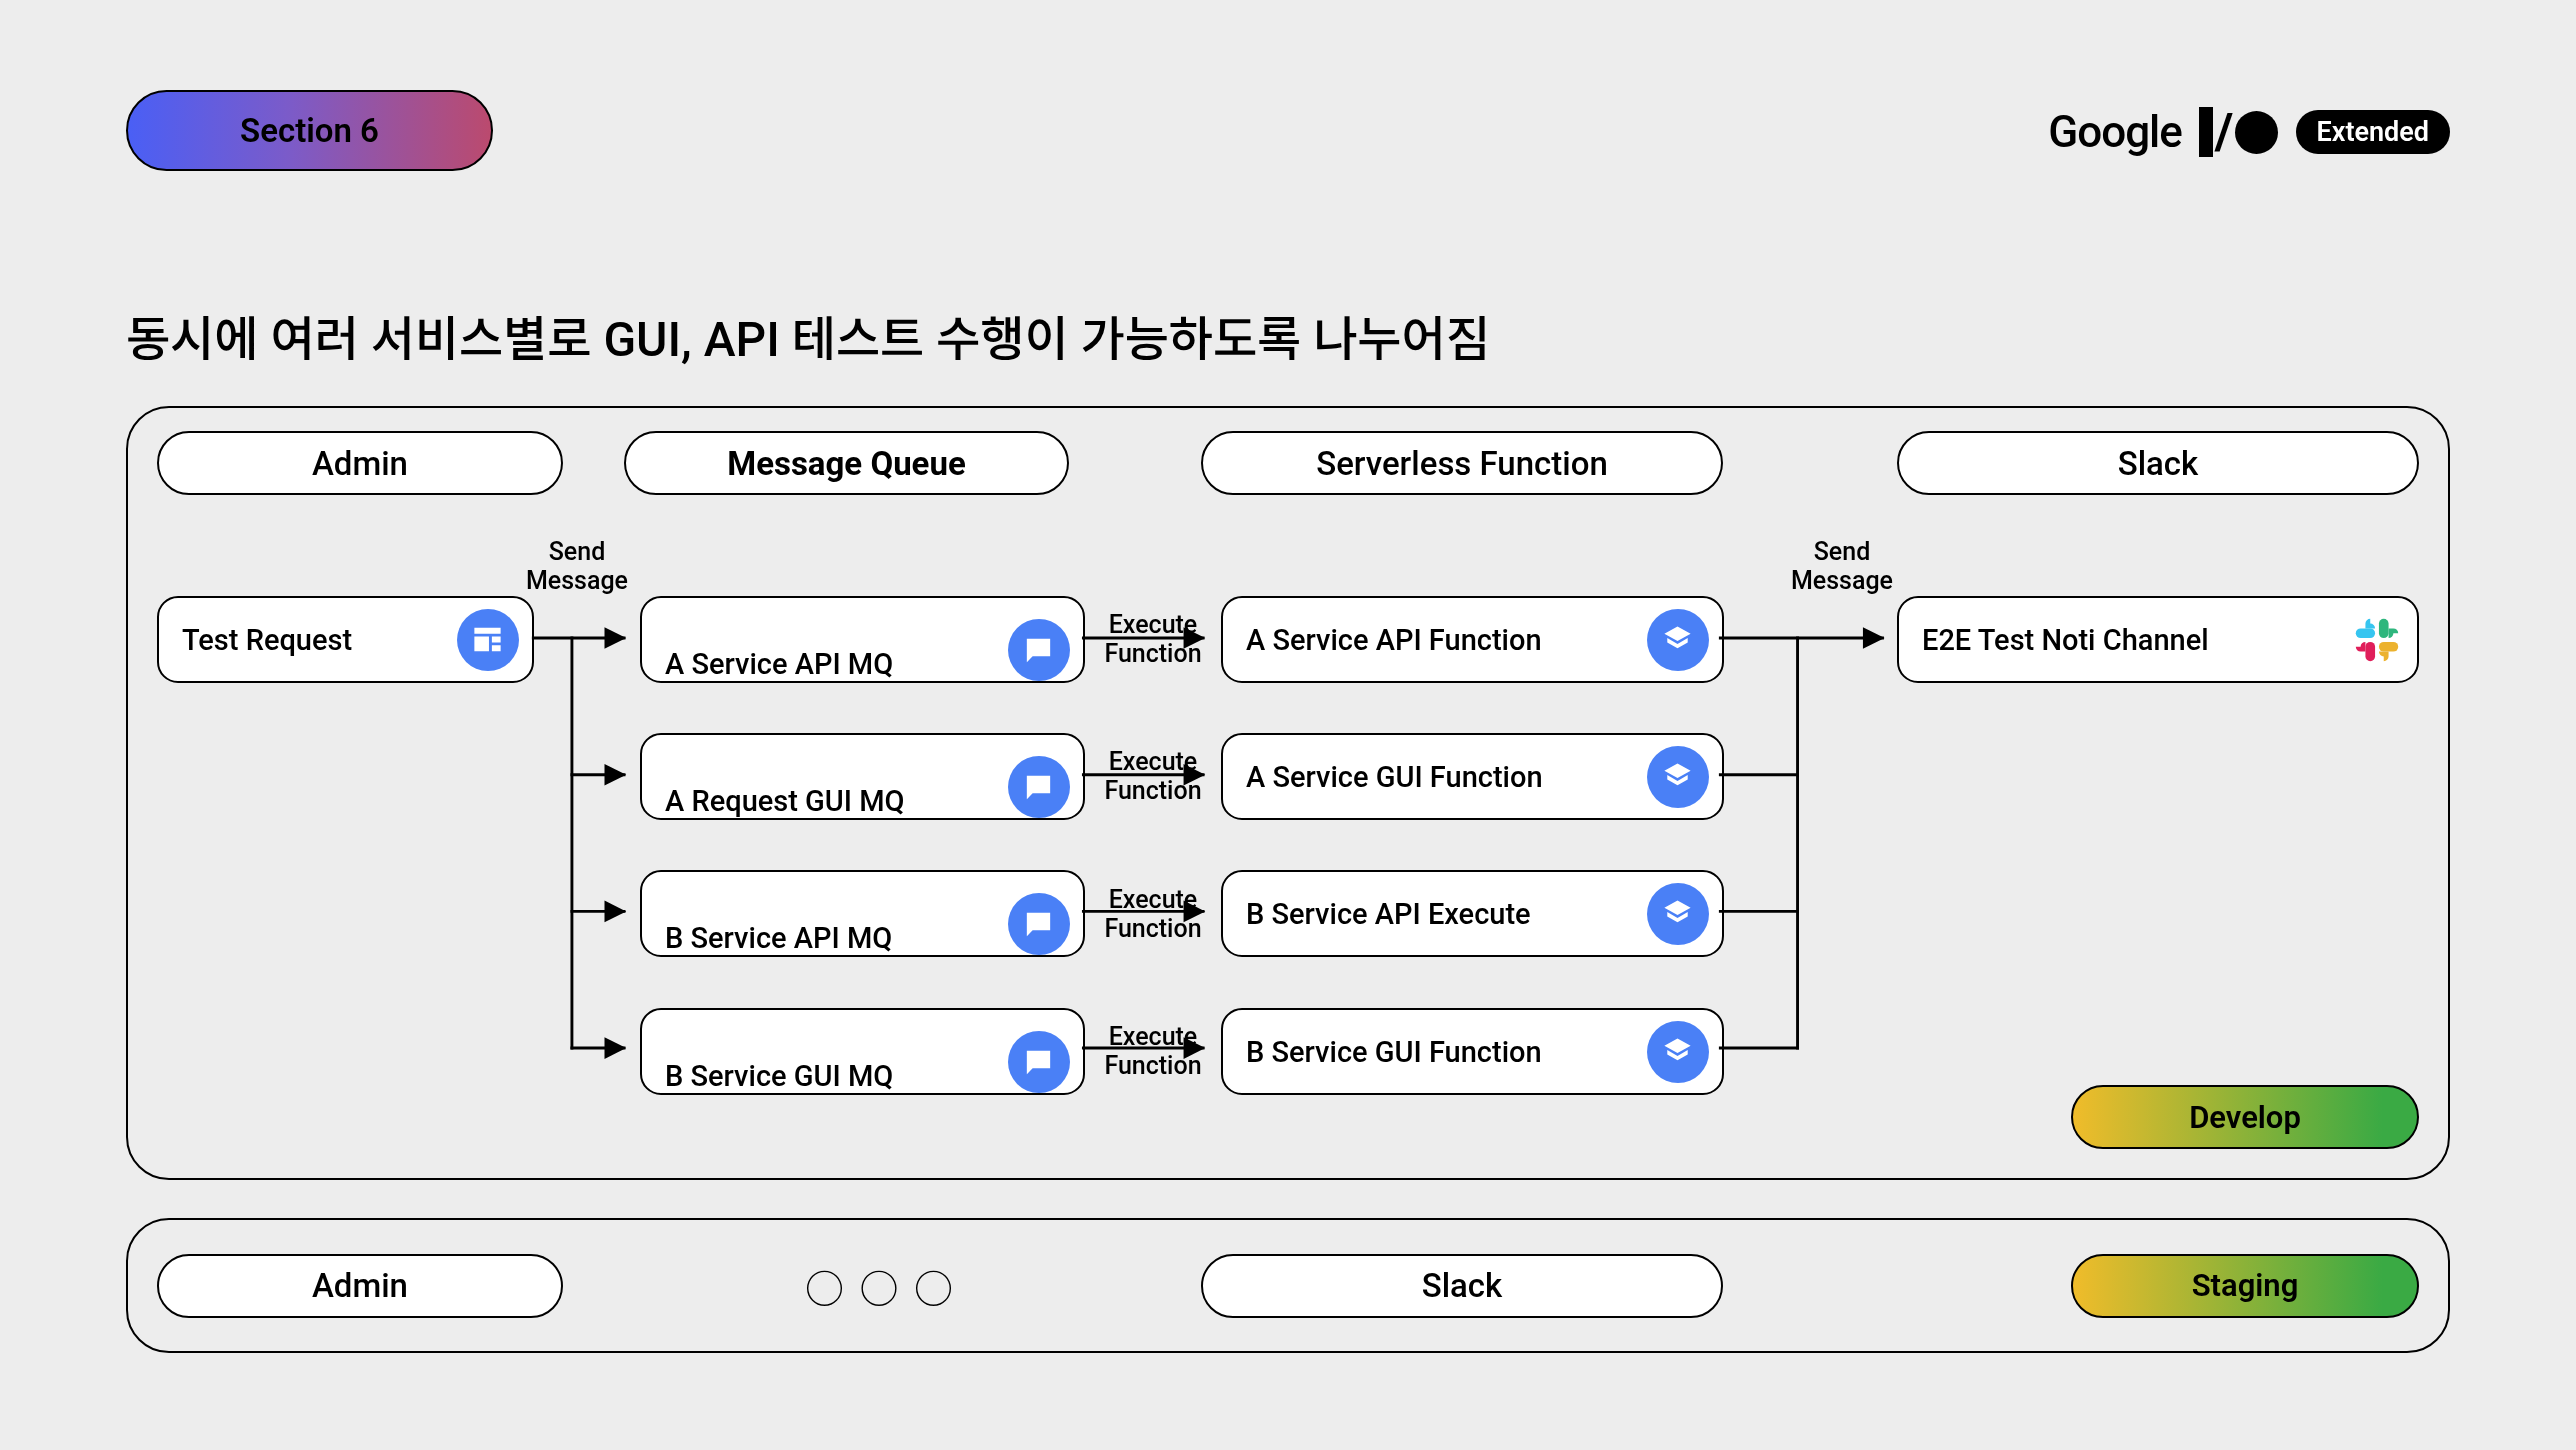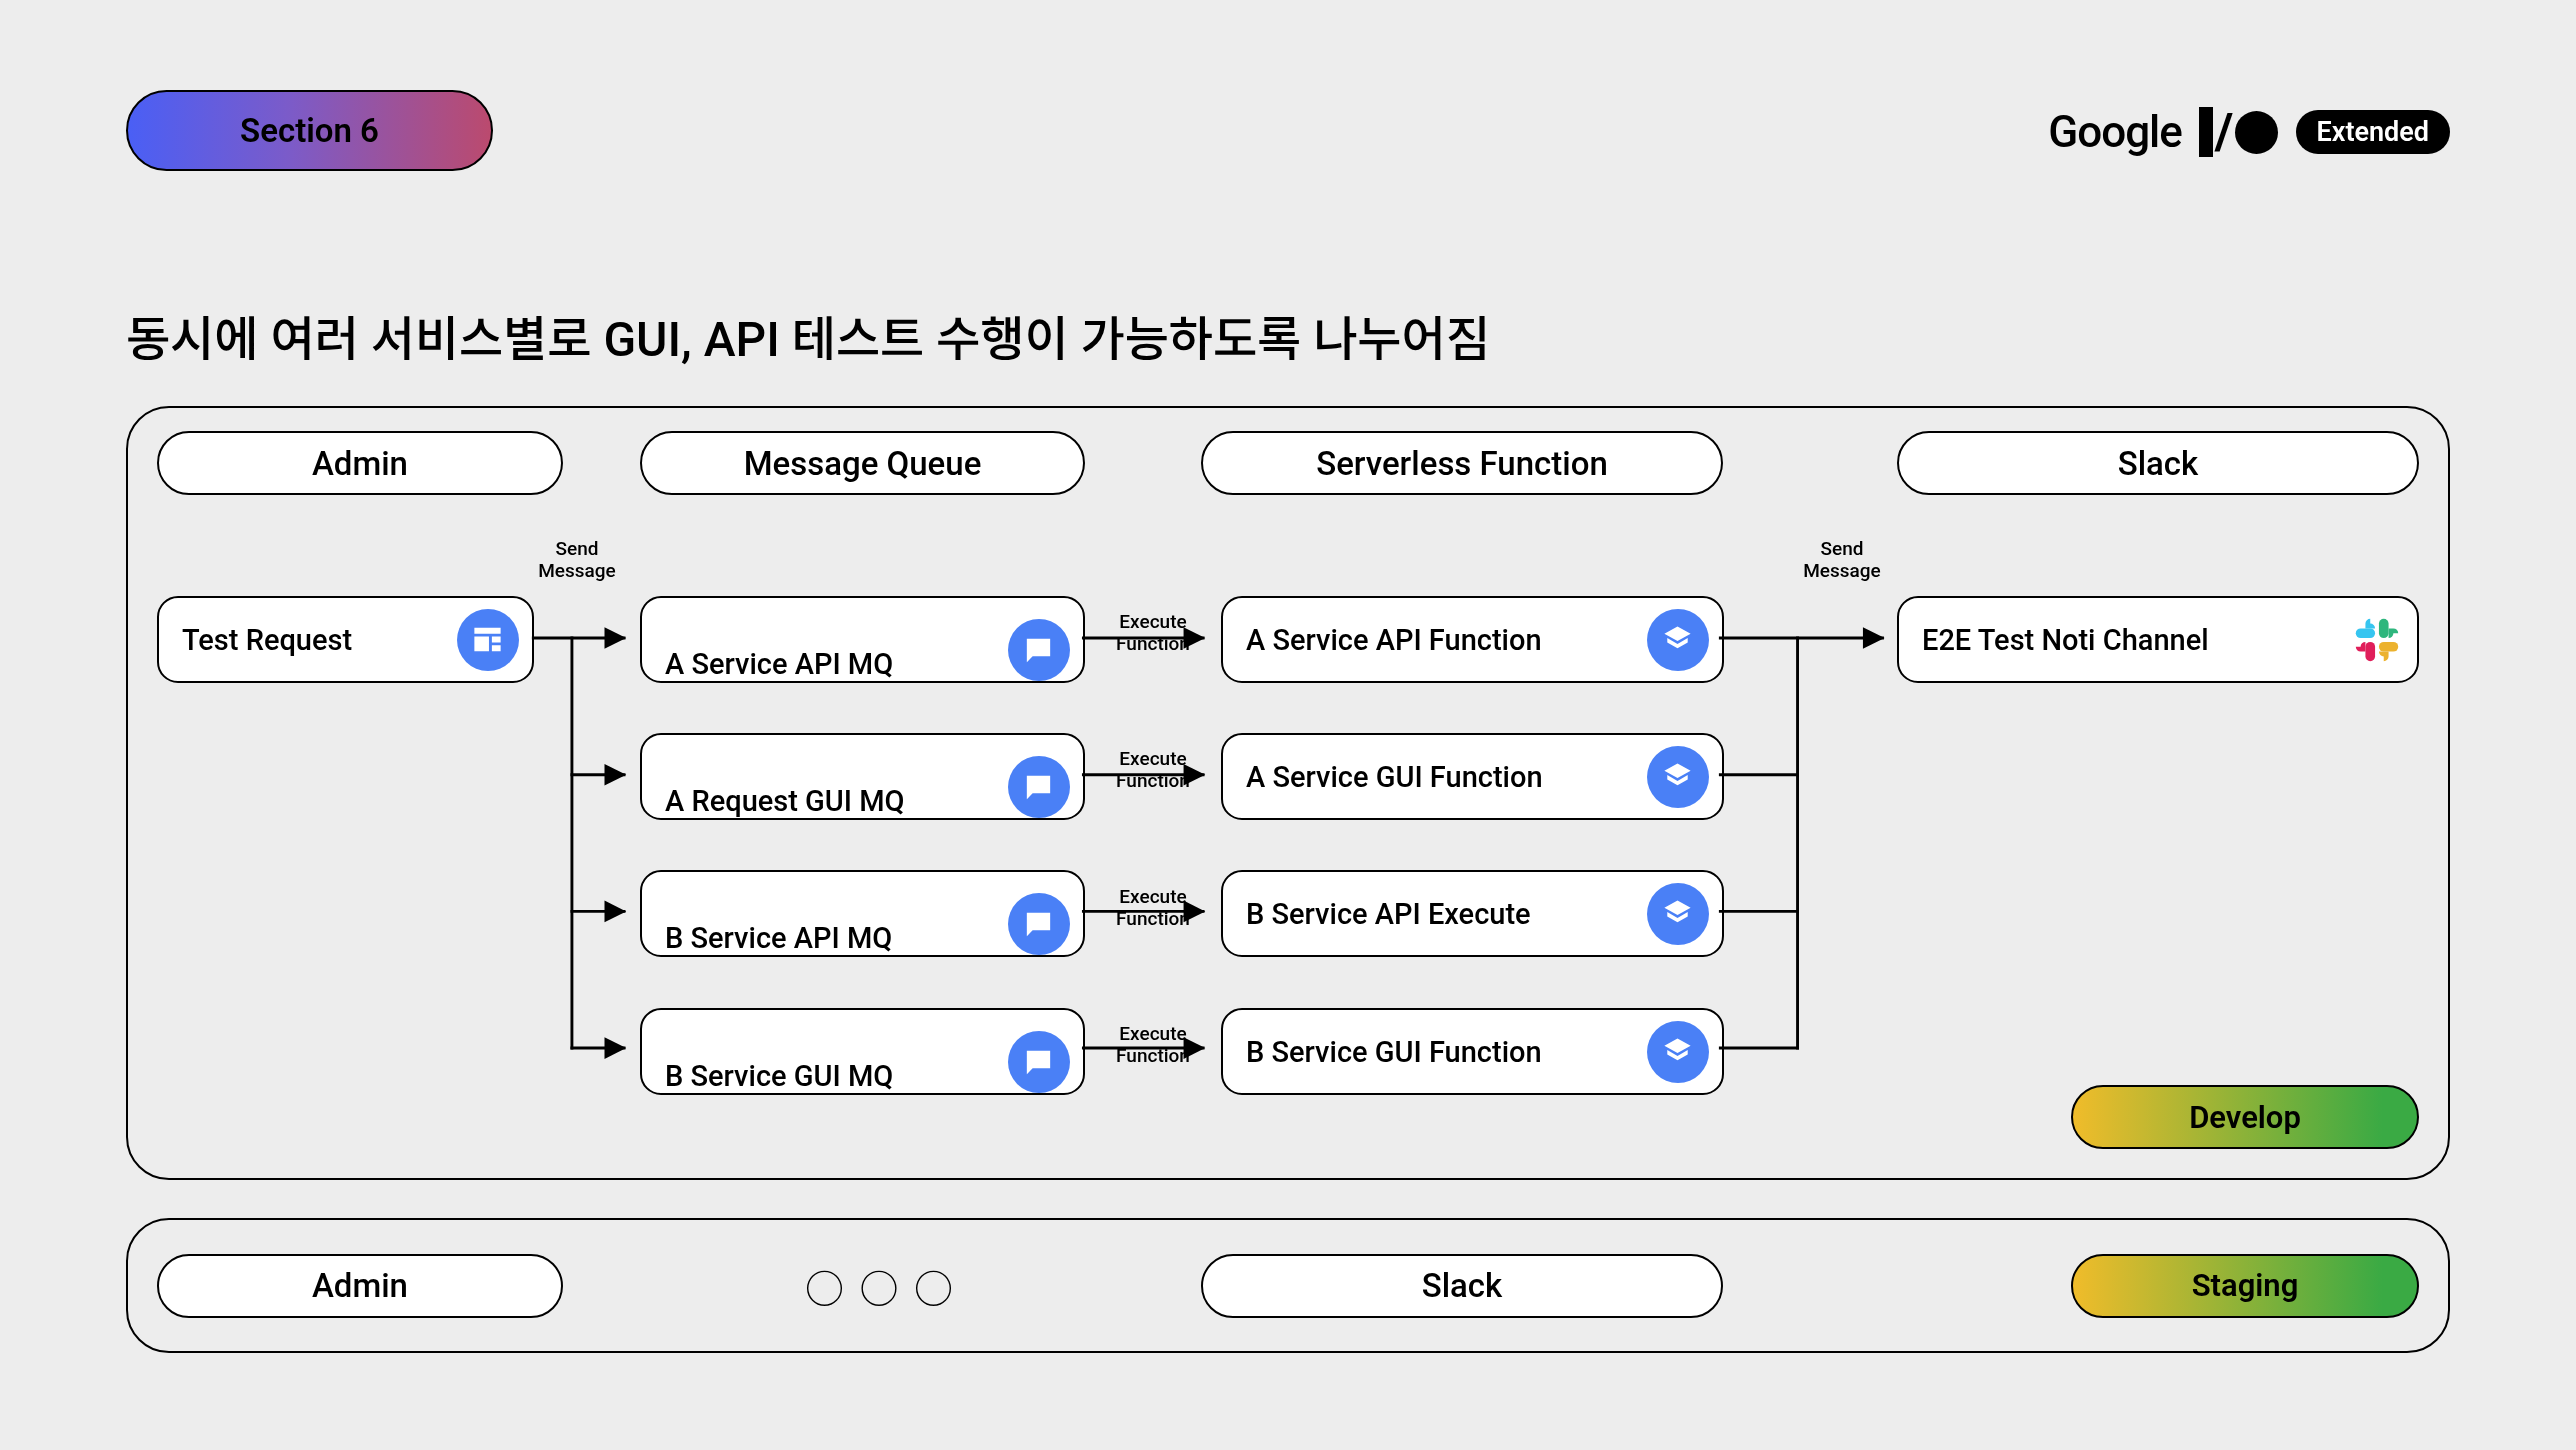--- a/index.html
+++ b/index.html
@@ -103,21 +103,21 @@
     border: 2.9px solid #000;
     border-radius: 32px;
     background: #fff;
     display:flex;
     align-items:center;
     justify-content:center;
     font-size: 33px;
     font-weight: 500;
   }
   .col-admin { left: 29px; width: 406px; }
-  .col-mq    { left: 512px; width: 445px; }
+  .col-mq    { left: 496px; width: 445px; font-weight: bold; }
   .col-fn    { left: 1073px; width: 522px; }
   .col-slack { right: 29px; width: 522px; }
 
   
   .node {
     position: absolute;
     height: 87px;
     border: 2.9px solid #000;
     border-radius: 21px;
     background:#fff;
@@ -169,21 +169,21 @@
     justify-content:center;
     font-size: 31px;
     font-weight: 600;
     color:#000;
   }
   .env-staging .env-badge { bottom: auto; top: 50%; transform: translateY(-50%); }
 
   
   .arrow-lbl {
     position: absolute;
-    font-size: 19px;
+    font-size: 25px;
     font-weight: 500;
     text-align:center;
     line-height: 1.15;
   }
 
   
   svg.arrows { position: absolute; top:0; left:0; width:100%; height:100%; pointer-events:none; }
   svg.arrows line, svg.arrows polyline { stroke:#000; stroke-width:3; fill:none; stroke-linecap: square; }
 
   

